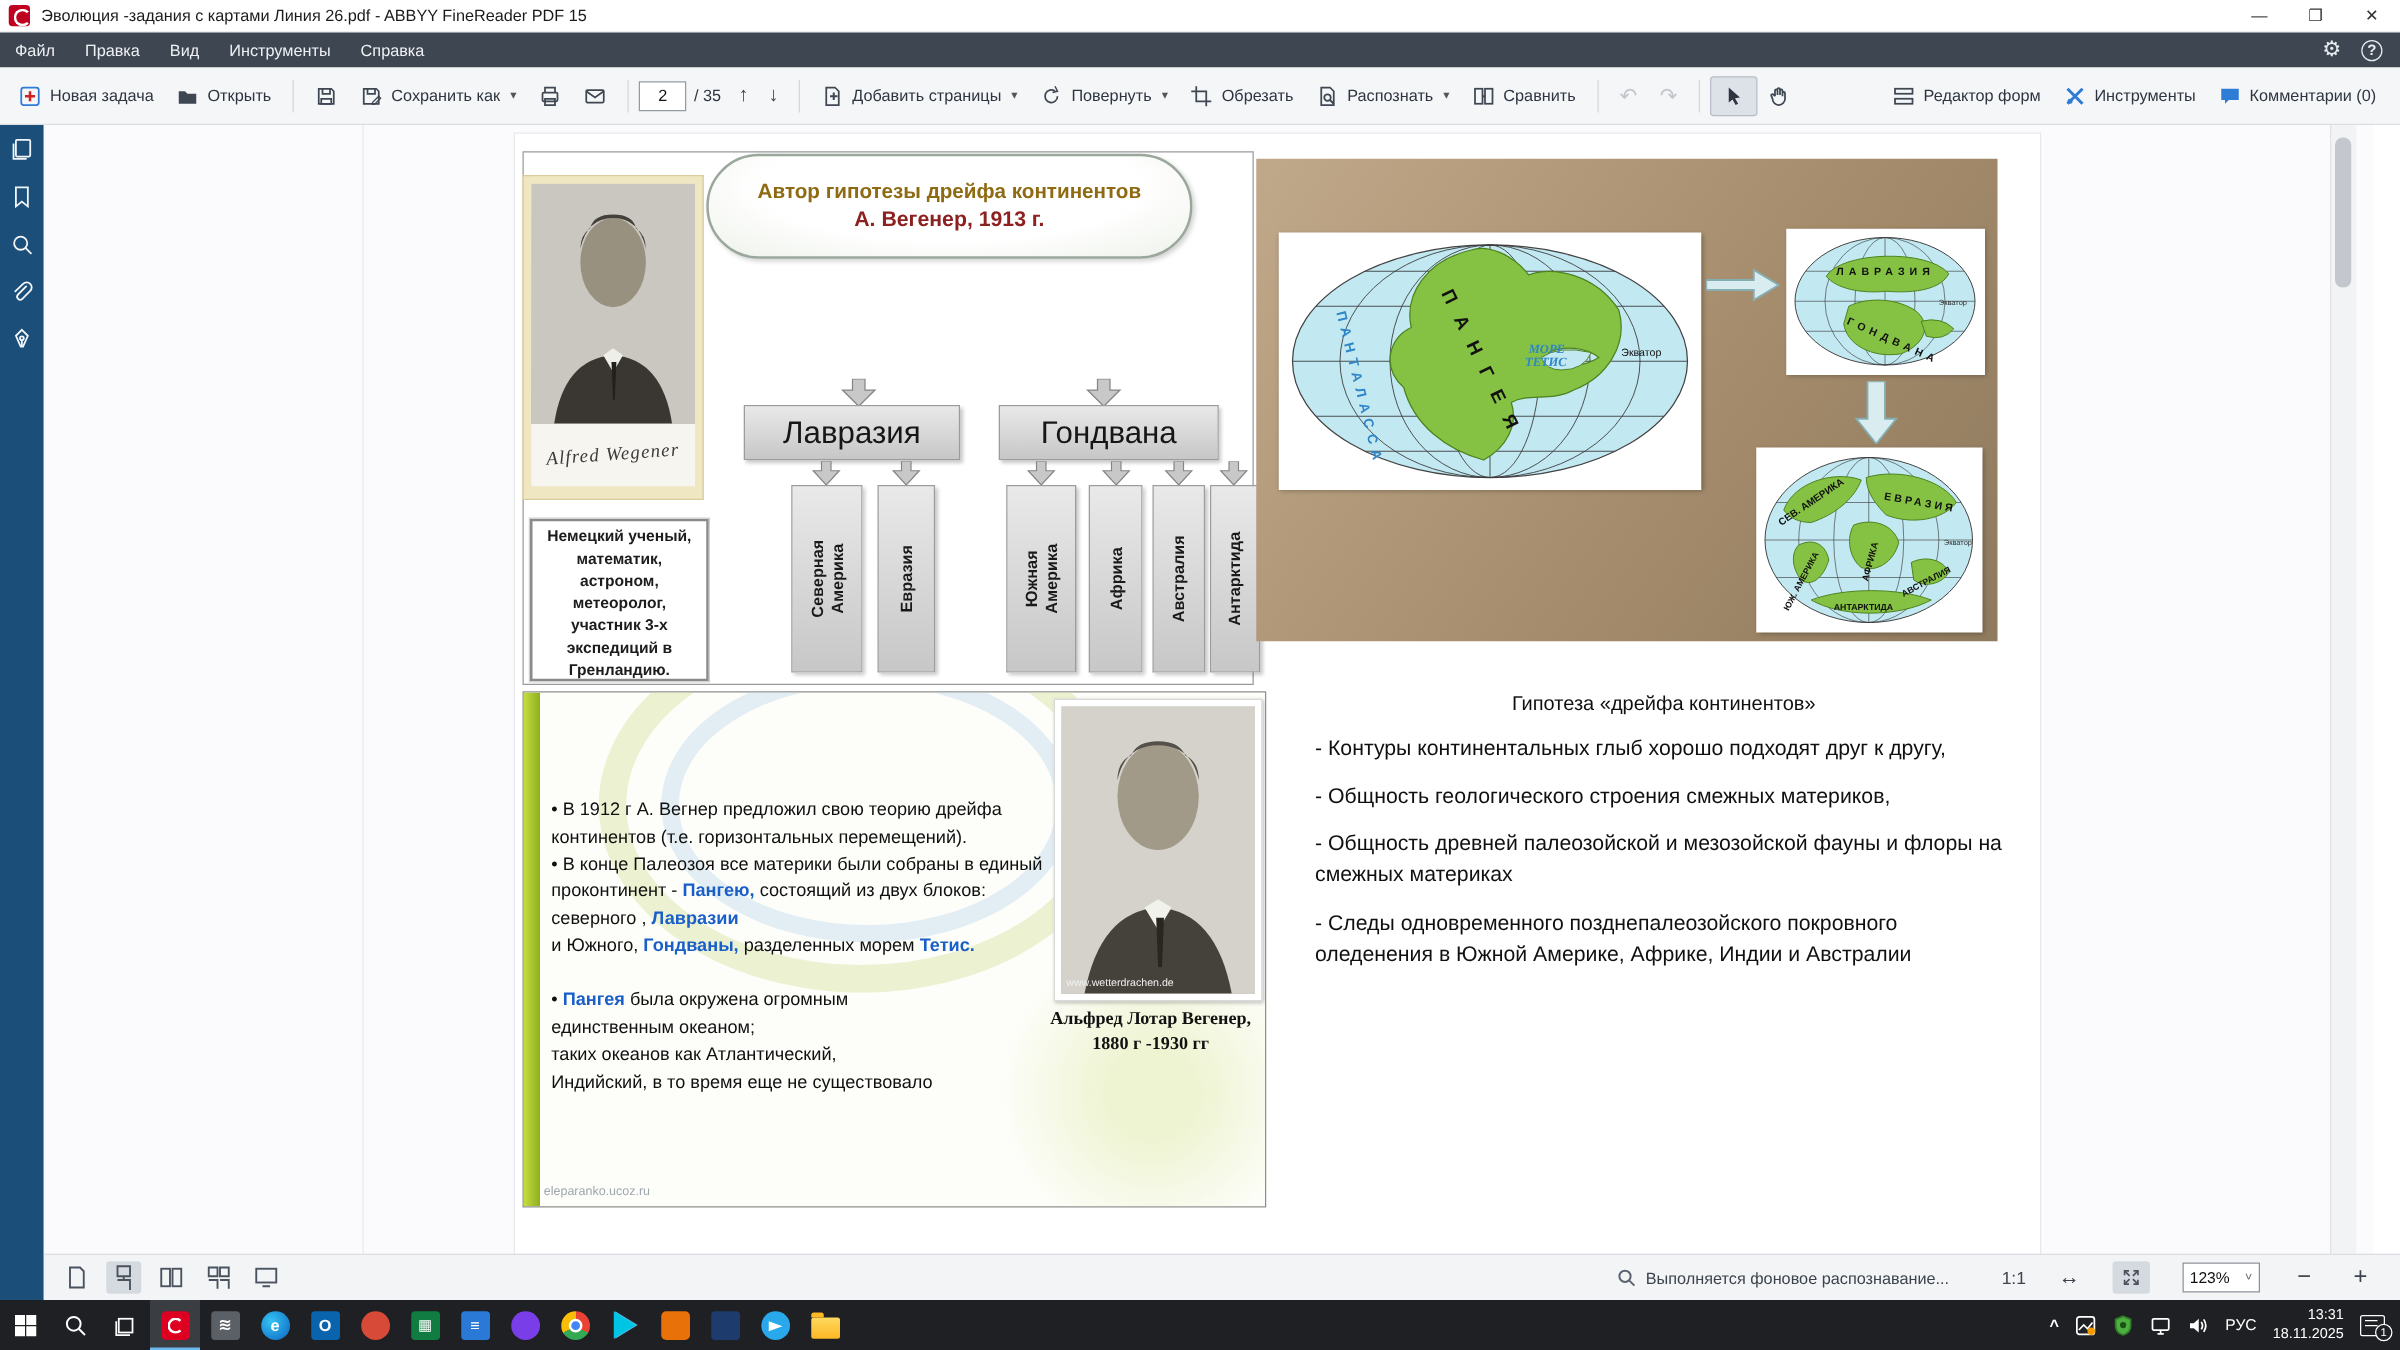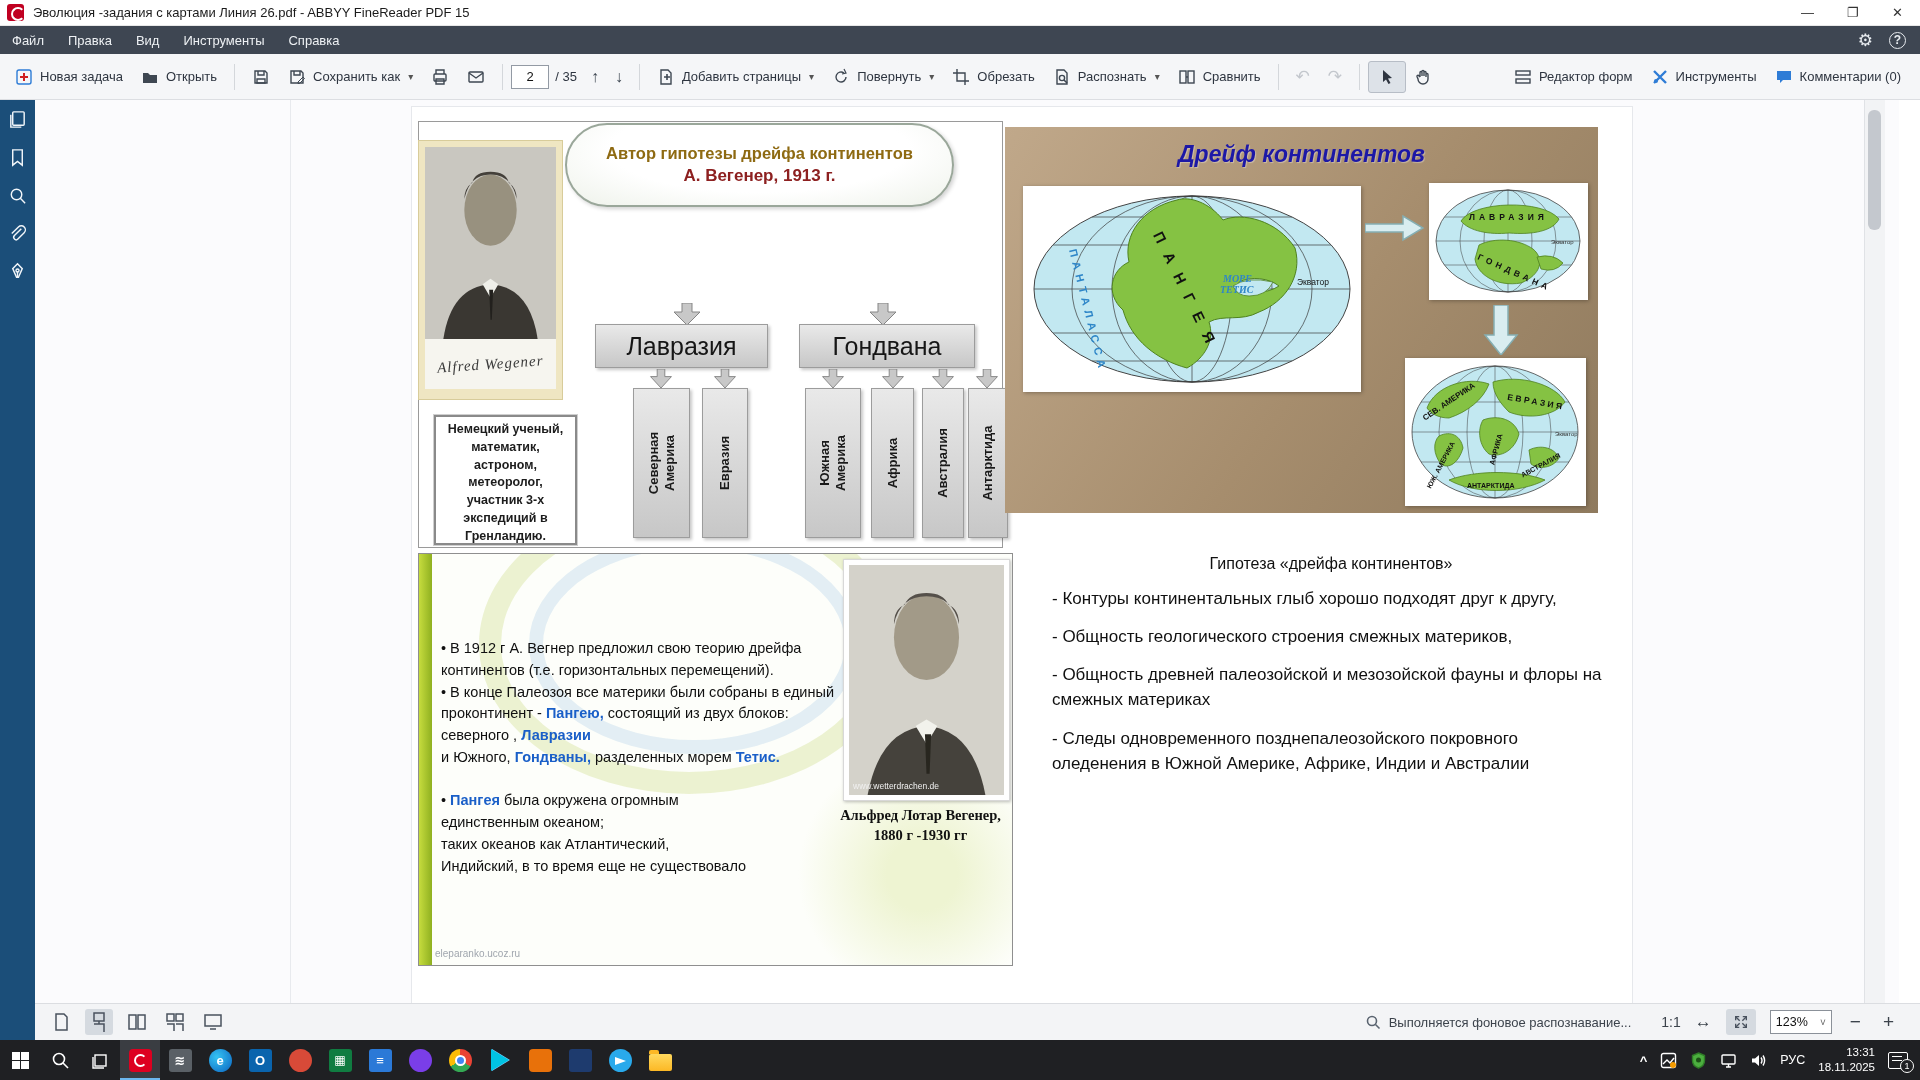--- a/index.html
+++ b/index.html
@@ -46,21 +46,21 @@
   .paper { position:absolute; left:377px; top:7px; width:1220px; height:896px; background:#fff; box-shadow:0 0 0 1px #e6e8ec; }
   .vscroll { position:absolute; left:1864px; top:100px; width:21px; height:903px; background:#f2f3f5; border-left:1px solid #e0e2e6; }
   .vthumb { position:absolute; left:3px; top:10px; width:13px; height:120px; background:#c4c8ce; border-radius:6px; }
 
   
   .slide1 { position:absolute; left:6px; top:14px; width:585px; height:427px; border:1px solid #9a9a9a; background:#fff; }
   .photo-frame { position:absolute; left:6px; top:33px; width:145px; height:260px; background:#efe6c2; border:1px solid #d8cc9a; padding:6px; }
   .photo-frame .ph { width:100%; height:192px; }
   .sig-strip { width:100%; height:50px; background:#f6f5ef; display:flex; align-items:center; justify-content:center; }
   .signature { font-family:"Liberation Serif",serif; font-style:italic; font-size:15px; color:#3a3a3a; transform:rotate(-4deg); letter-spacing:1px; }
-  .info-box { position:absolute; left:22px; top:308px; width:143px; height:130px; background:#fff; border:2px solid #8a8a8a; outline:1px solid #cfcfcf; text-align:center; font-size:12.5px; font-weight:bold; color:#1c1c1c; line-height:1.42; white-space:pre-line; padding-top:4px; }
+  .info-box { position:absolute; left:12px; top:308px; width:143px; height:130px; background:#fff; border:2px solid #8a8a8a; outline:1px solid #cfcfcf; text-align:center; font-size:12.5px; font-weight:bold; color:#1c1c1c; line-height:1.42; white-space:pre-line; padding-top:4px; }
   .oval-title { position:absolute; left:153px; top:16px; width:389px; height:84px; border:2px solid #9aa79a; border-radius:44px; background:radial-gradient(ellipse at 50% 30%, #ffffff 55%, #eef2ea); display:flex; flex-direction:column; align-items:center; justify-content:center; gap:3px; box-shadow:2px 2px 4px rgba(0,0,0,.18); }
   .oval-l1 { font-size:16.5px; font-weight:bold; color:#8e6a12; }
   .oval-l2 { font-size:17px; font-weight:bold; color:#8d2020; }
   .gbox { background:linear-gradient(180deg,#e9e9e9,#c7c7c7); border:1px solid #9c9c9c; box-shadow:2px 2px 3px rgba(0,0,0,.22); }
   .schema-box { position:absolute; left:215px; top:103px; width:318px; height:92px; text-align:center; }
   .schema-cap { font-size:12.5px; color:#222; margin-top:16px; }
   .schema-name { font-size:25px; color:#161616; margin-top:4px; }
   .parent-box { position:absolute; top:217px; height:44px; display:flex; align-items:center; justify-content:center; font-size:25px; color:#161616; }
   .vcol { position:absolute; top:281px; height:150px; }
   .vcol span { position:absolute; left:50%; top:50%; transform:translate(-50%,-50%) rotate(-90deg); white-space:pre; text-align:center; font-weight:bold; font-size:13px; line-height:1.2; color:#1a1a1a; }
@@ -99,21 +99,21 @@
   
   .ph { background:linear-gradient(180deg,#d9d7d0,#bdbbb2); position:relative; overflow:hidden; }
   .ph svg { position:absolute; left:0; top:0; width:100%; height:100%; }
 
   
   .statusbar { position:absolute; left:35px; top:1003px; width:1885px; height:37px; background:#f3f4f6; border-top:1px solid #dbdde1; display:flex; align-items:center; }
   .view-ics { display:flex; align-items:center; gap:10px; margin-left:12px; }
   .vic { width:28px; height:26px; display:flex; align-items:center; justify-content:center; border-radius:3px; }
   .vic svg { width:20px; height:20px; stroke:#49525e; fill:none; stroke-width:1.5; }
   .vic.active { background:#d5dae0; }
-  .sb-right { margin-left:auto; display:flex; align-items:center; gap:14px; padding-right:22px; color:#3c434c; font-size:13px; }
+  .sb-right { margin-left:auto; display:flex; align-items:center; gap:26px; padding-right:22px; color:#3c434c; font-size:13px; }
   .sb-zoomsel { width:62px; height:24px; background:#fff; border:1px solid #8b9199; display:flex; align-items:center; justify-content:space-between; padding:0 5px; font-size:12.5px; color:#111; }
   .sb-fit { width:30px; height:26px; display:flex; align-items:center; justify-content:center; background:#d5dae0; border-radius:3px; }
   .sb-pm { font-size:19px; color:#3c434c; padding:0 4px; }
   .ratio { font-size:14px; }
   .harr { font-size:17px; }
   .sb-status { display:flex; align-items:center; gap:8px; }
   .sb-status svg { width:16px; height:16px; stroke:#5a6470; fill:none; stroke-width:1.6; }
 
   
   .taskbar { position:absolute; left:0; top:1040px; width:1920px; height:40px; background:#1f2023; display:flex; align-items:center; }
@@ -418,21 +418,20 @@
           <span>Африка</span>
         </div>
       <div class="gbox vcol" style="left:510px;width:42px;">
           <span>Австралия</span>
         </div>
       <div class="gbox vcol" style="left:556px;width:40px;">
           <span>Антарктида</span>
         </div>
 
       <div class="drift-panel">
-        <div class="drift-title">Дрейф континентов</div>
 
         <div class="map-card" style="left:18px;top:59px;">
           <svg width="330" height="198" viewBox="0 0 330 198">
             <defs>
                 <clipPath id="ov1">
                   <ellipse cx="165" cy="99" rx="158" ry="93"></ellipse>
                 </clipPath>
               </defs>
             <rect width="330" height="198" fill="#fff"></rect>
             <ellipse cx="165" cy="99" rx="158" ry="93" fill="#c2e8f1" stroke="#444" stroke-width="1"></ellipse>

